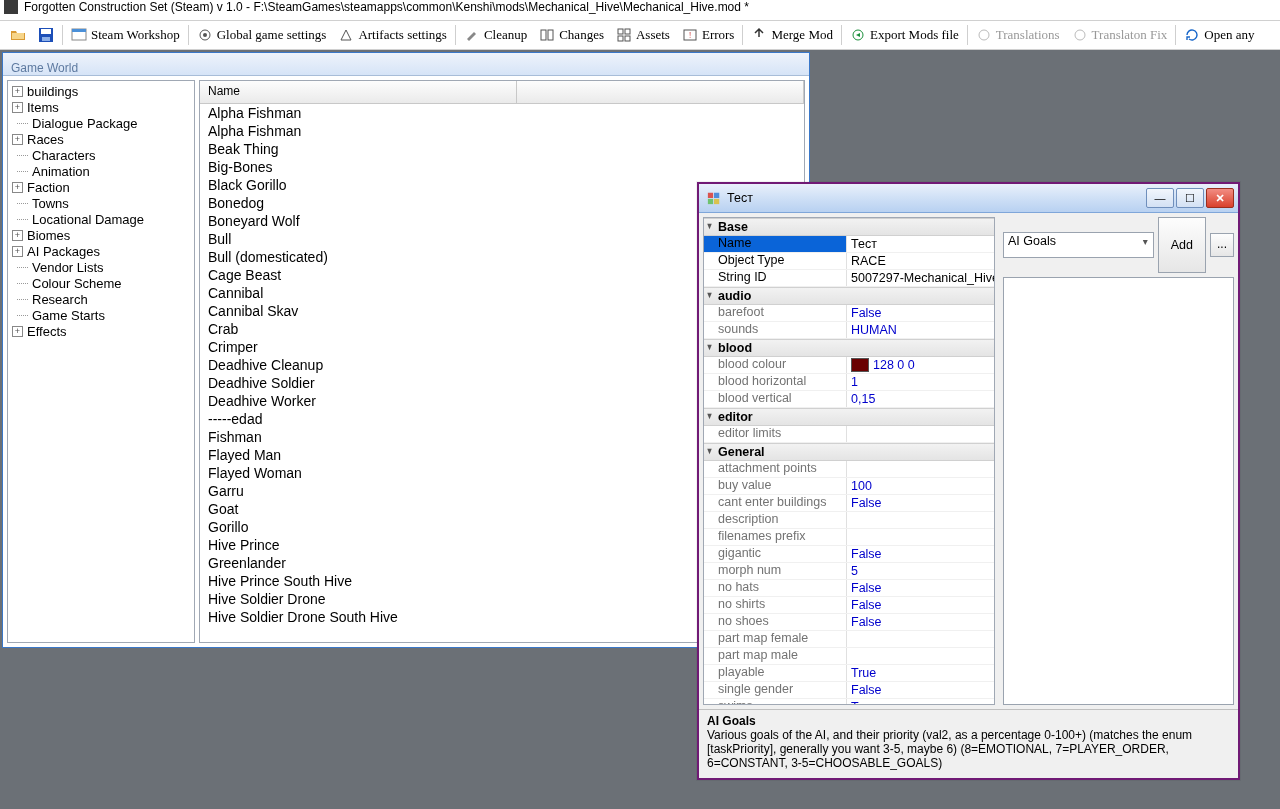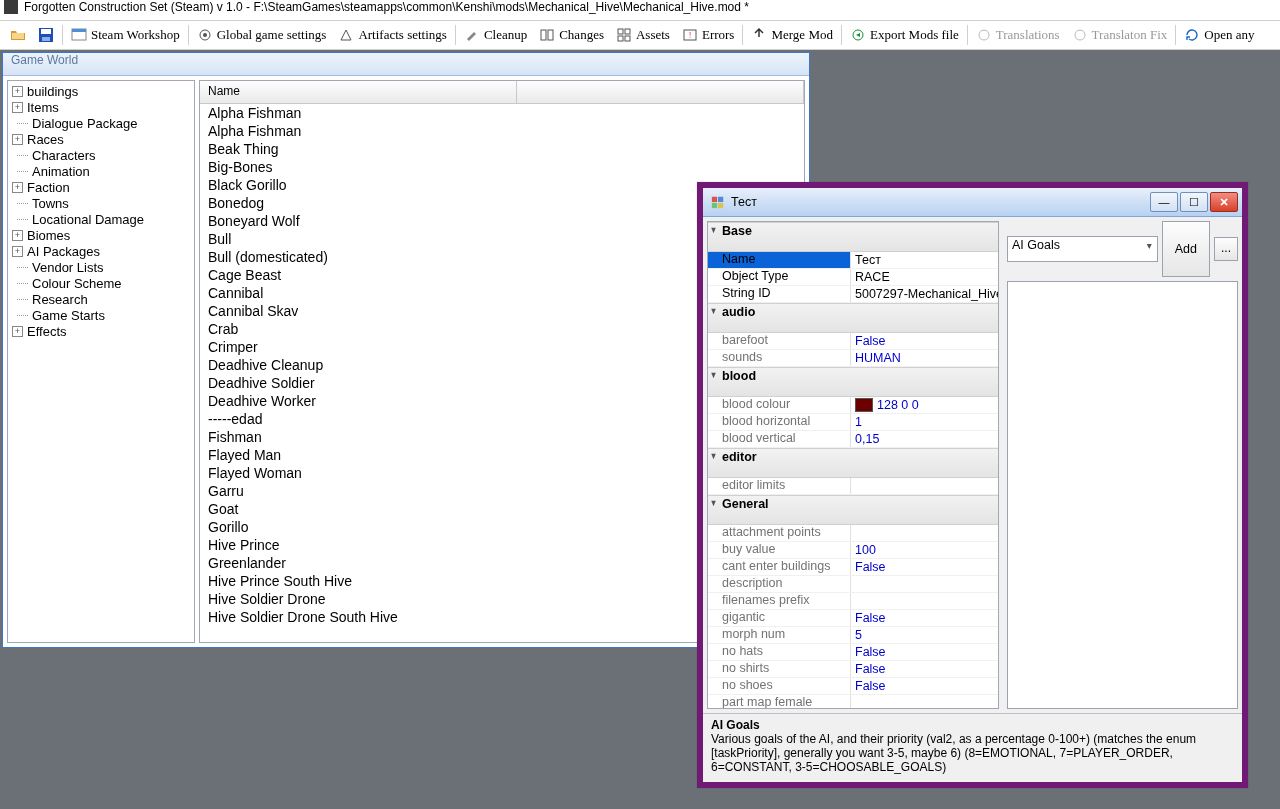--- a/index.html
+++ b/index.html
@@ -70,21 +70,21 @@
     border: 1px solid #3a78c9;
     display: flex;
     flex-direction: column;
   }
   .gw-titlebar {
     height: 22px;
     background: linear-gradient(#eef3fb, #d6e4f7);
     color: #5e7aa0;
     font-size: 12px;
     display: flex;
-    align-items: flex-start;
+    align-items: flex-end;
     padding-left: 8px;
     border-bottom: 1px solid #a8bdd8;
   }
   .gw-body {
     flex: 1;
     display: flex;
     background: #fff;
     overflow: hidden;
   }
   .gw-tree {
@@ -147,21 +147,21 @@
     height: 16px;
     white-space: nowrap;
   }
 
   
   .dlg {
     position: absolute;
     left: 697px; top: 182px;
     width: 539px; height: 594px;
     background: #f0f0f0;
-    border: 6px solid #701a75;
+    border: 2px solid #701a75;
     display:flex; flex-direction:column;
     box-shadow: 0 0 0 1px rgba(0,0,0,.05);
   }
   .dlg-titlebar {
     height: 28px;
     background: linear-gradient(#e9f0fb, #cfe0f6 50%, #b8d1f1);
     display:flex;
     align-items:center;
     justify-content: space-between;
     padding: 0 4px 0 8px;
@@ -200,21 +200,21 @@
     margin:4px 0 4px 4px;
     background:#fff;
     overflow-y:scroll;
     font-size:12.5px;
   }
   .pg-cat {
     background: linear-gradient(#f2f2f2,#e4e4e4);
     border-top:1px solid #d0d0d0;
     border-bottom:1px solid #d0d0d0;
     font-weight:bold;
-    padding: 1px 4px 13px 14px;
+    padding: 1px 4px 1px 14px;
     position:relative;
   }
   .pg-cat::before {
     content: "▾";
     position:absolute; left:3px; top:1px;
     font-size:10px; color:#555;
     transform: scaleX(.8);
   }
   .pg-row {
     display:flex;

